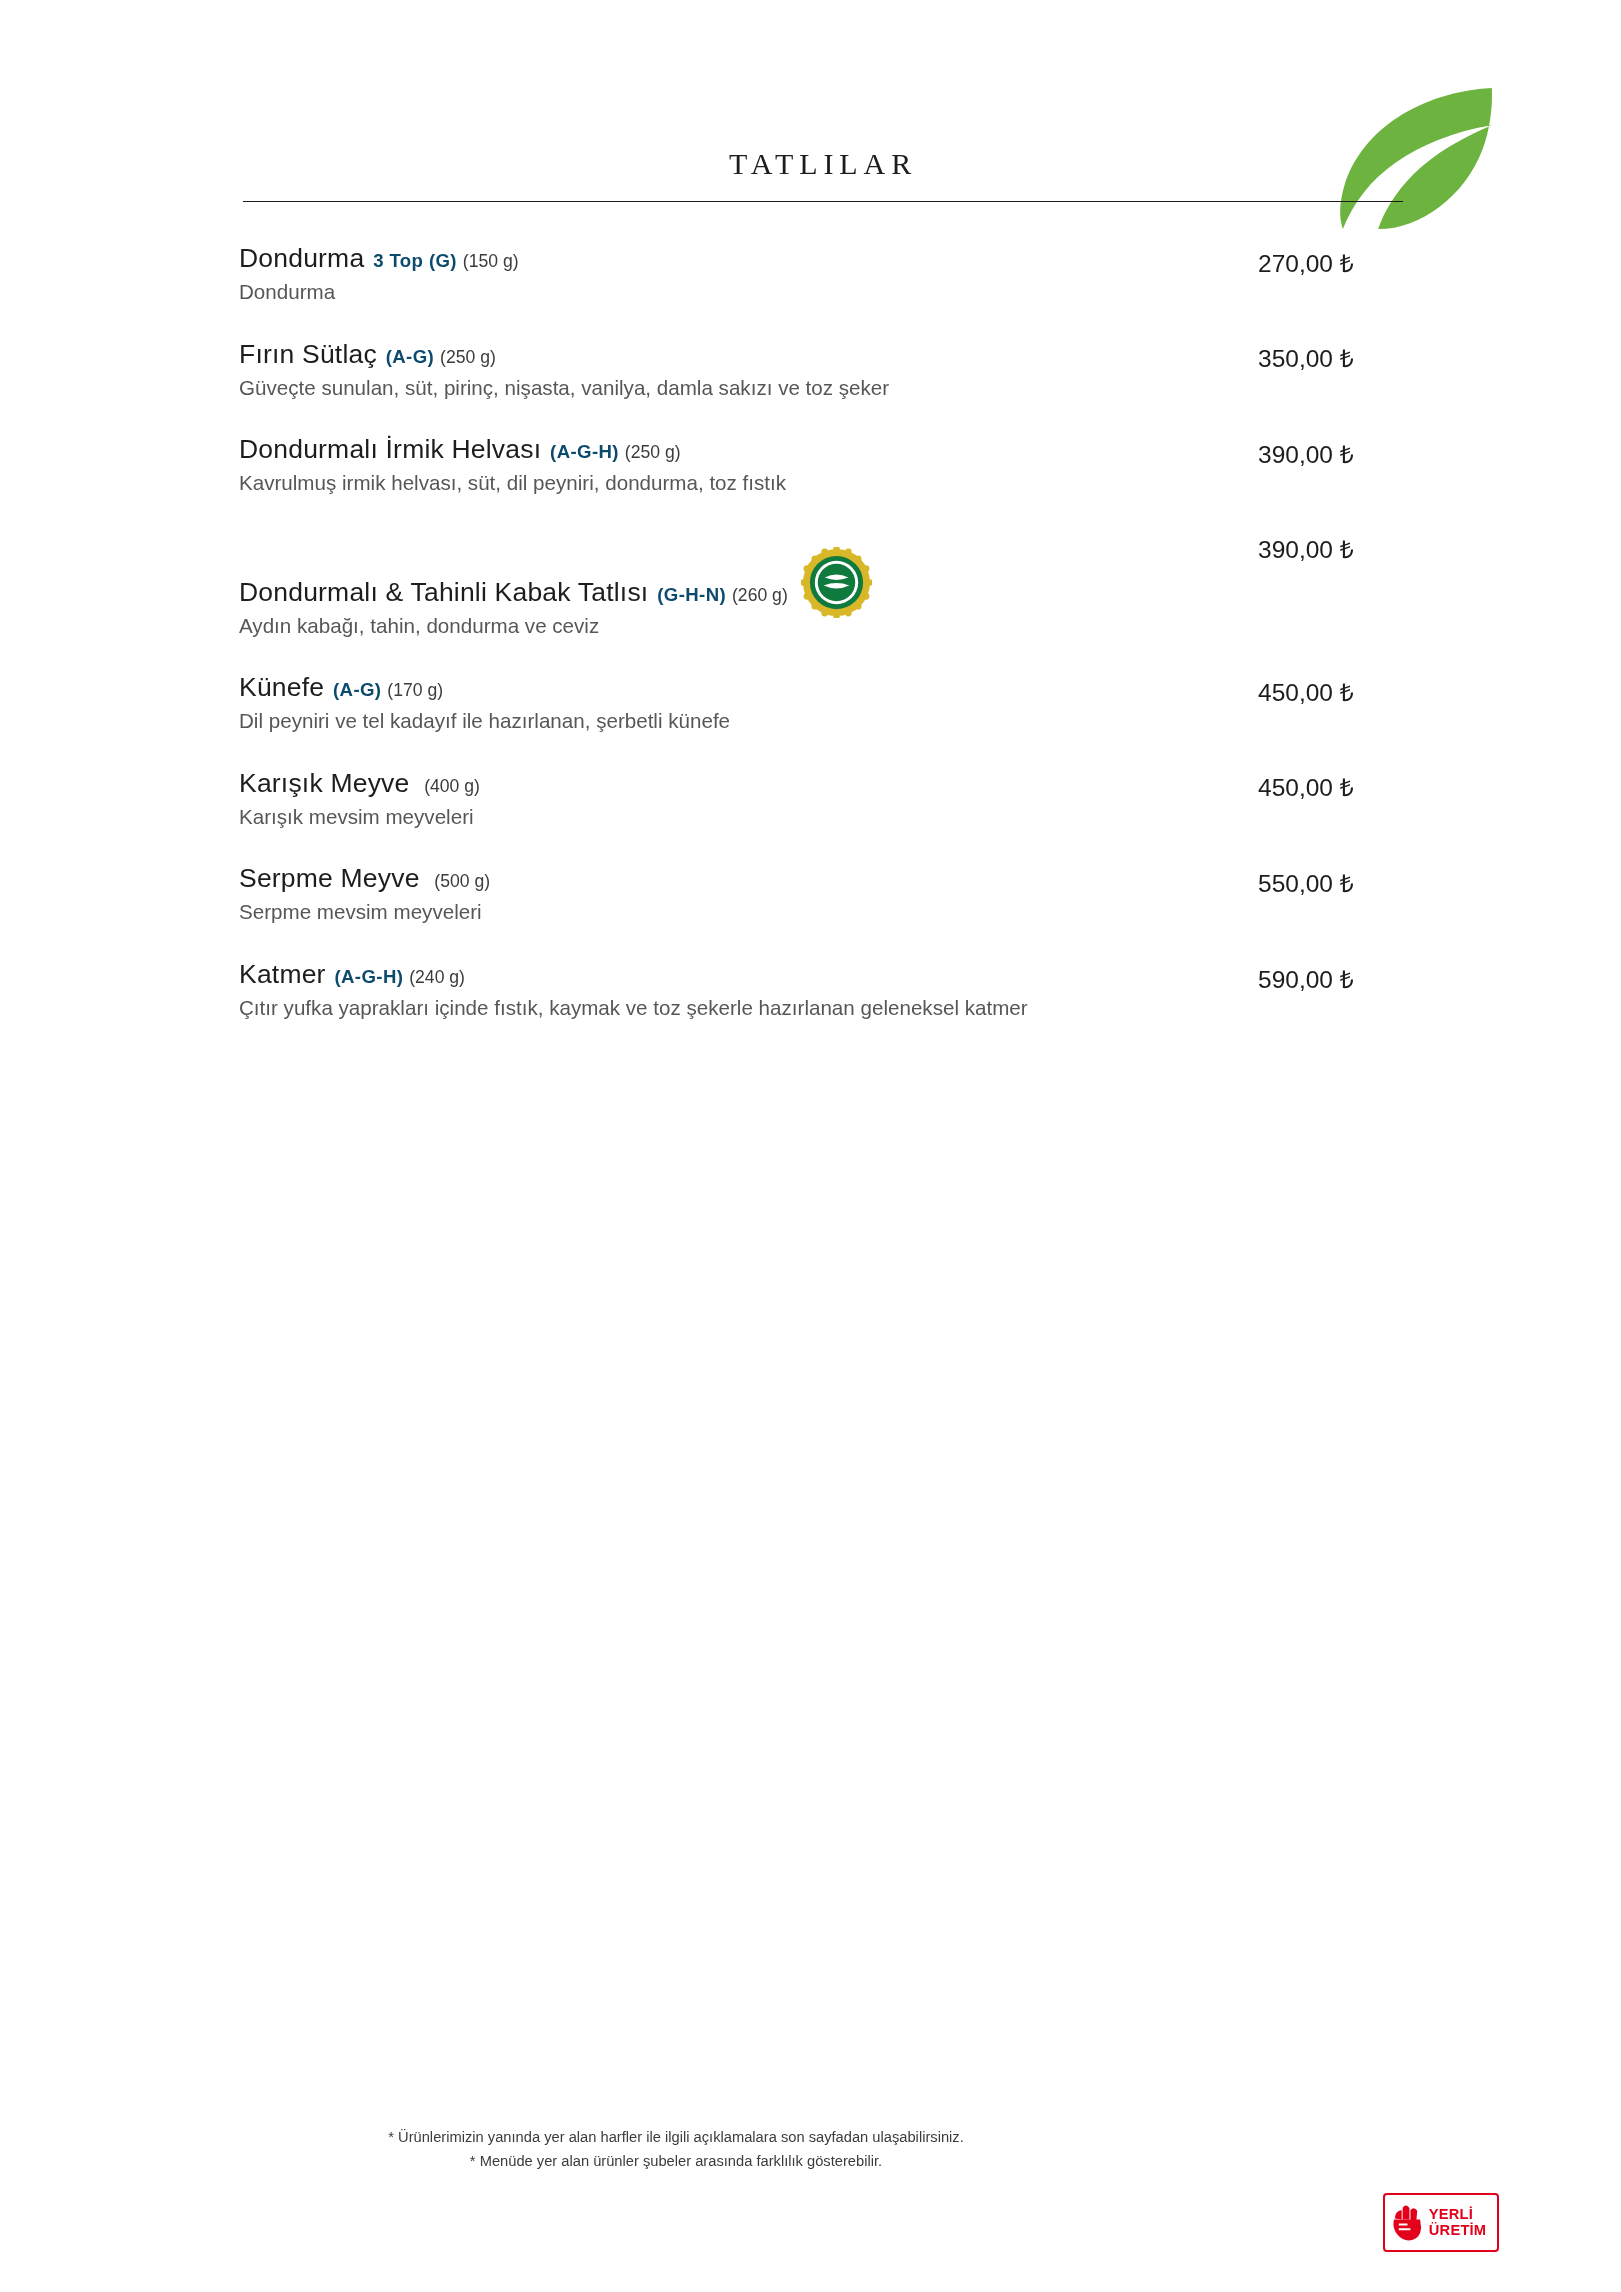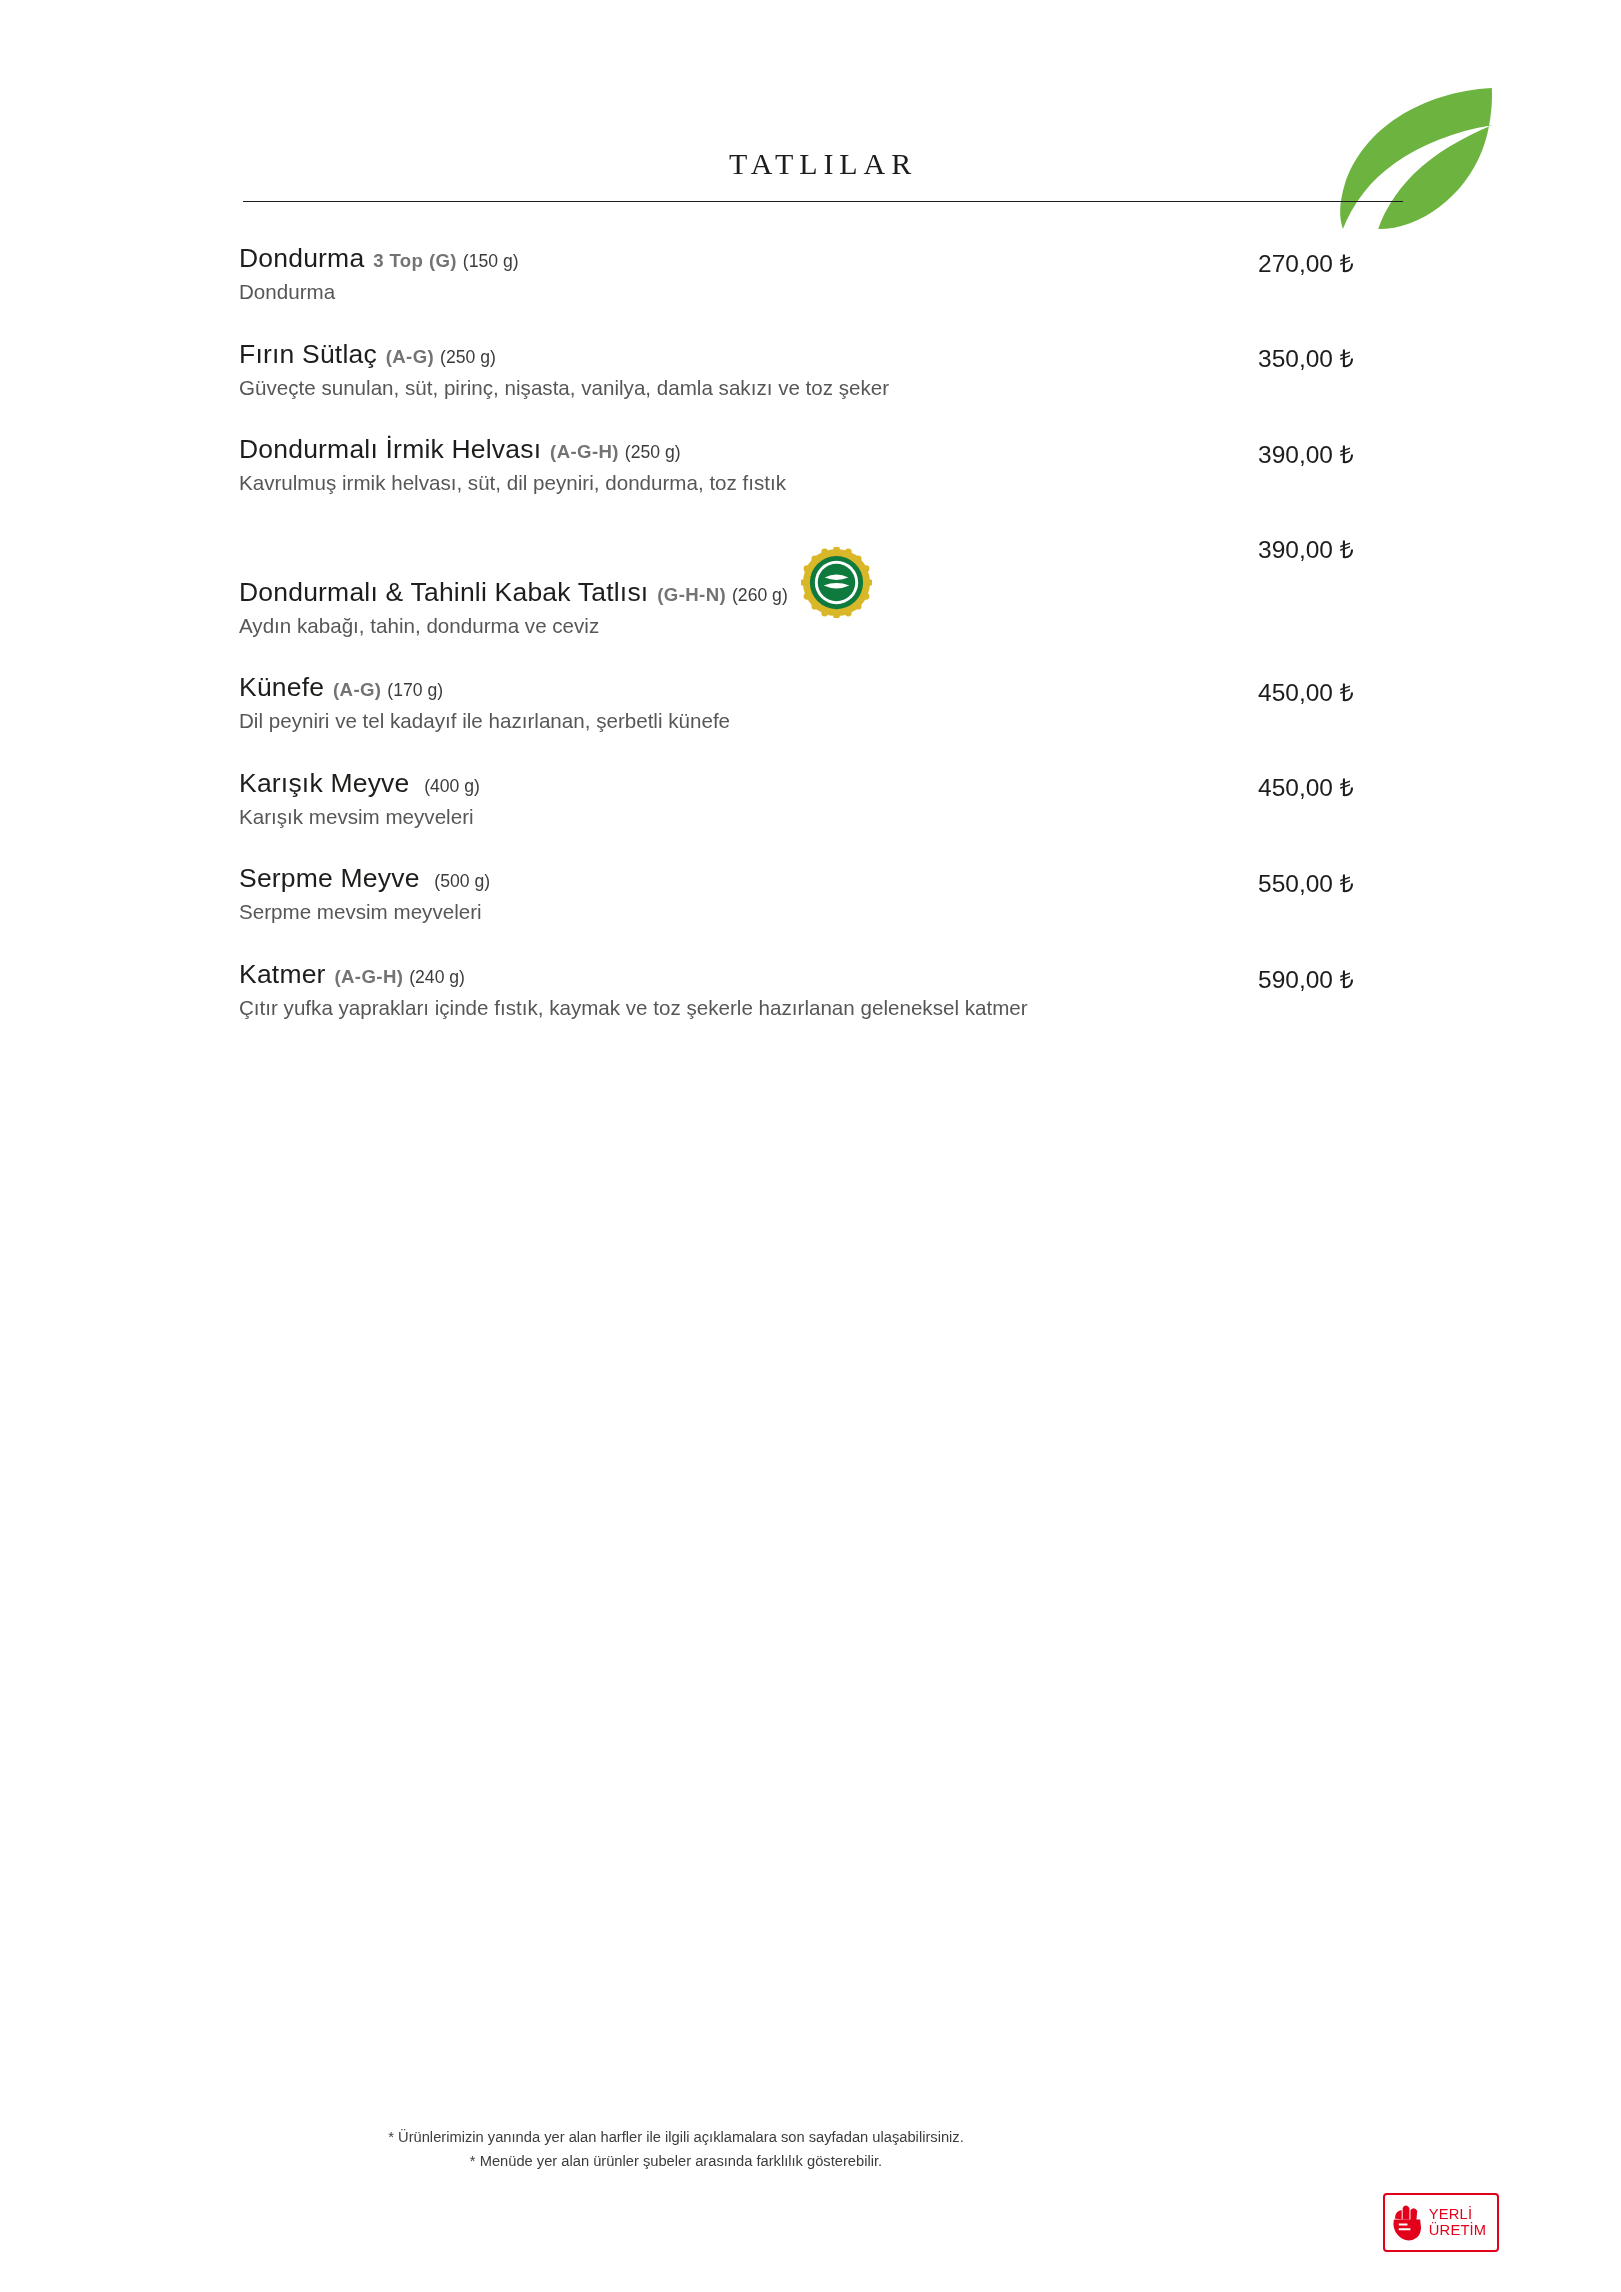--- a/index.html
+++ b/index.html
@@ -77,21 +77,21 @@
   }
   .item-name {
     font-size: 26.5px;
     color: #1d1d1b;
     letter-spacing: 0.2px;
     font-weight: 400;
   }
   .item-allergens {
     font-size: 18.6px;
     font-weight: bold;
-    color: #737373;
+    color: #0c4a6e;
     margin-left: 8.8px;
     letter-spacing: 0.4px;
   }
   .item-weight {
     font-size: 17.6px;
     color: #3c3c3b;
     margin-left: 5.9px;
   }
   .item-desc {
     font-size: 20.6px;
@@ -149,21 +149,21 @@
   }
   .yerli-mark {
     width: 33px;
     height: 39px;
     flex: 0 0 33px;
     margin-right: 4.9px;
   }
   .yerli-text {
     color: #e2001a;
     font-size: 14.7px;
-    font-weight: normal;
+    font-weight: bold;
     line-height: 1.04;
     letter-spacing: 0.2px;
   }
 </style>
 </head>
 <body>
 
 <div class="page">
 
   <div class="leaf-wrap">

